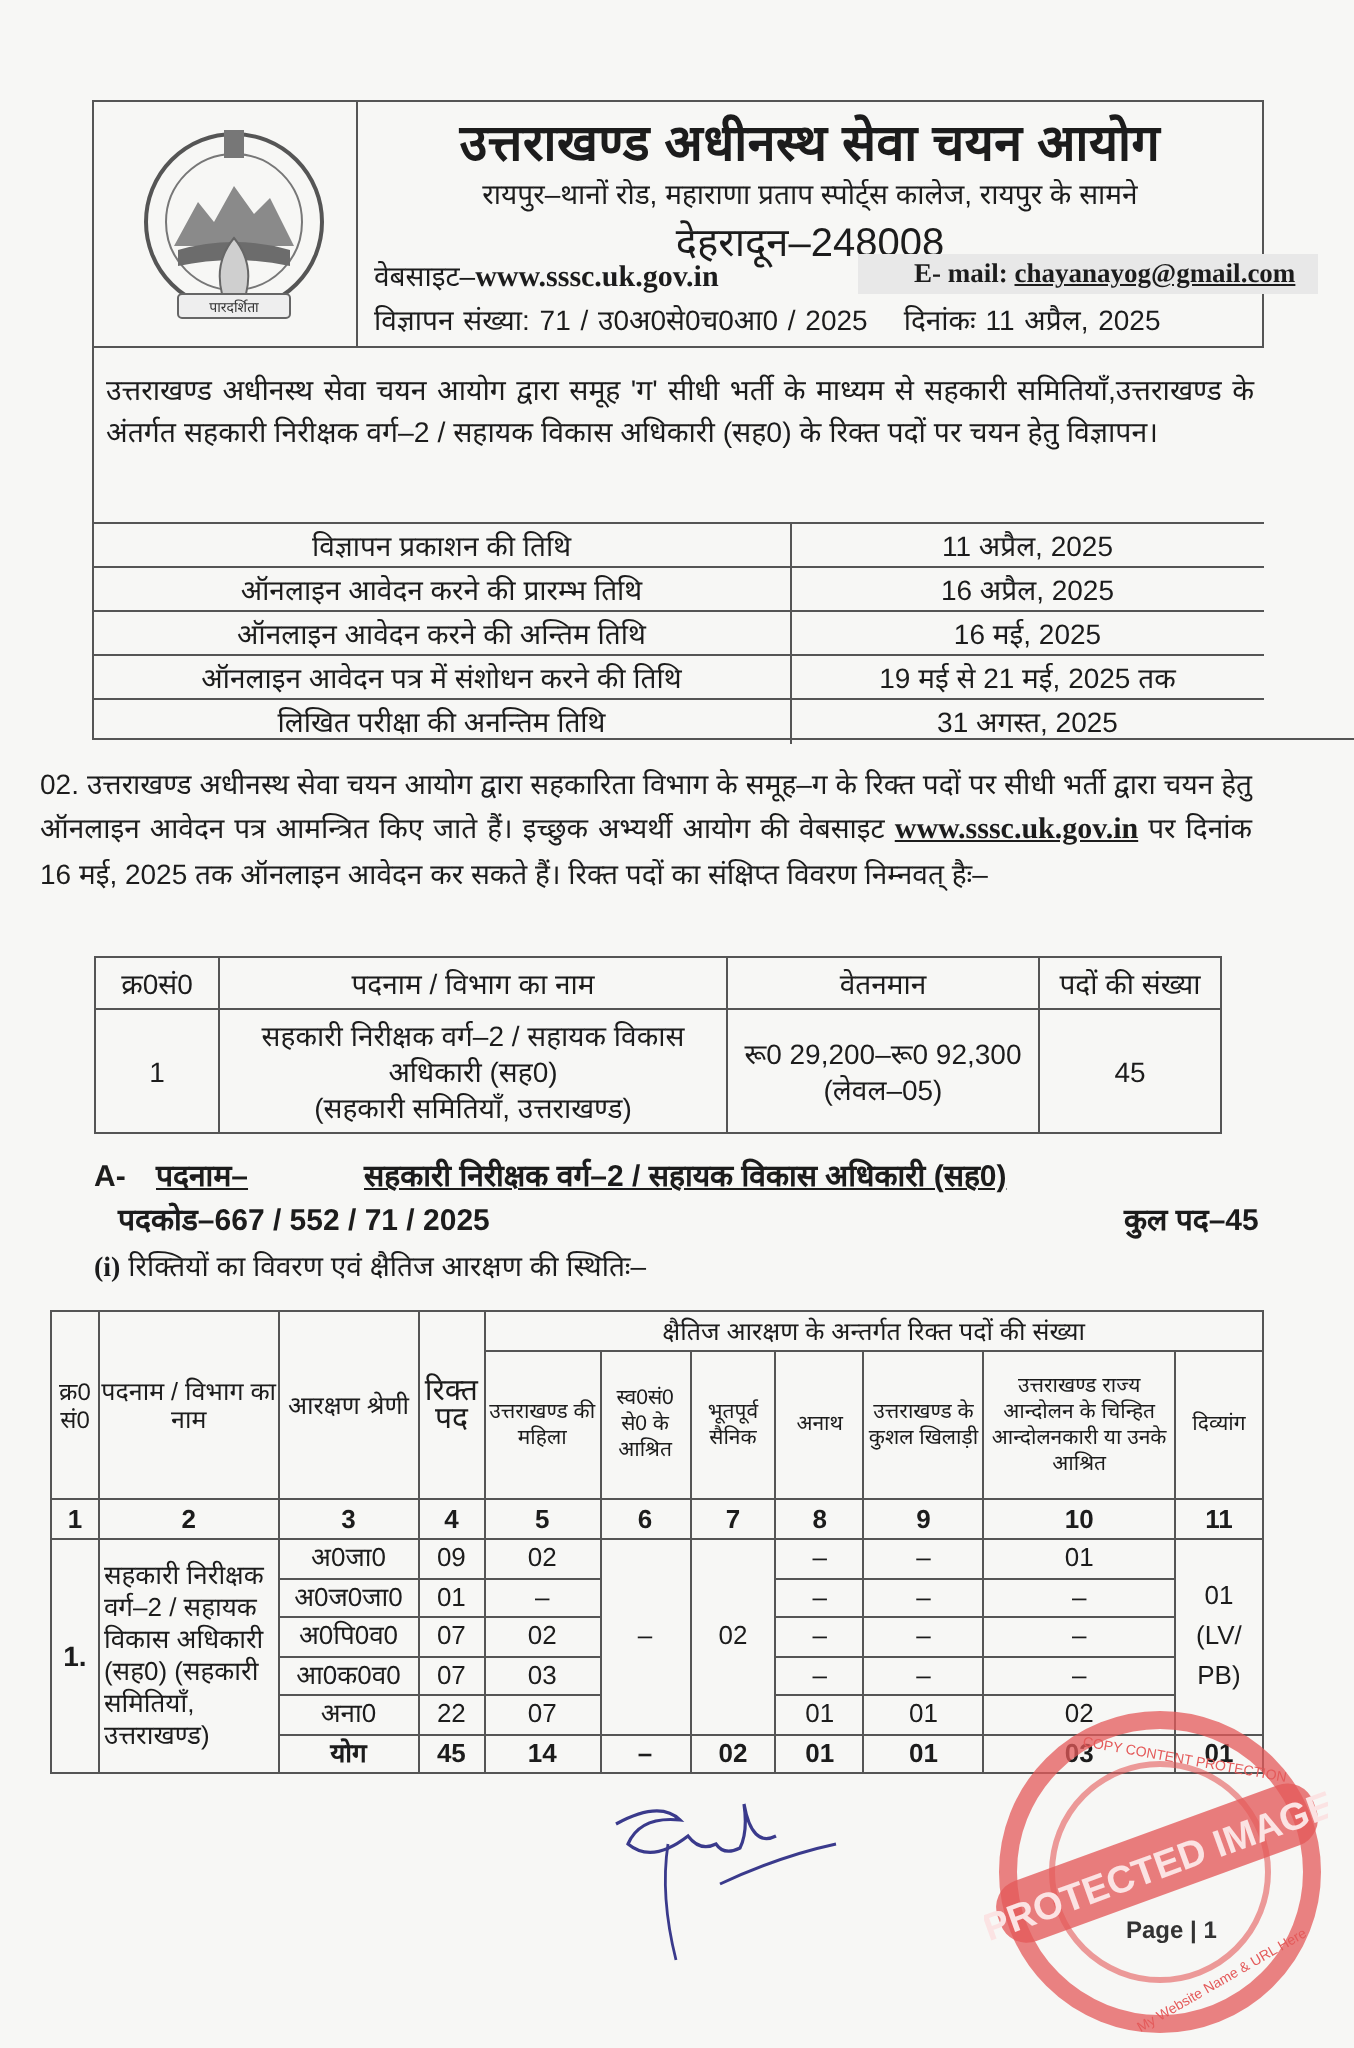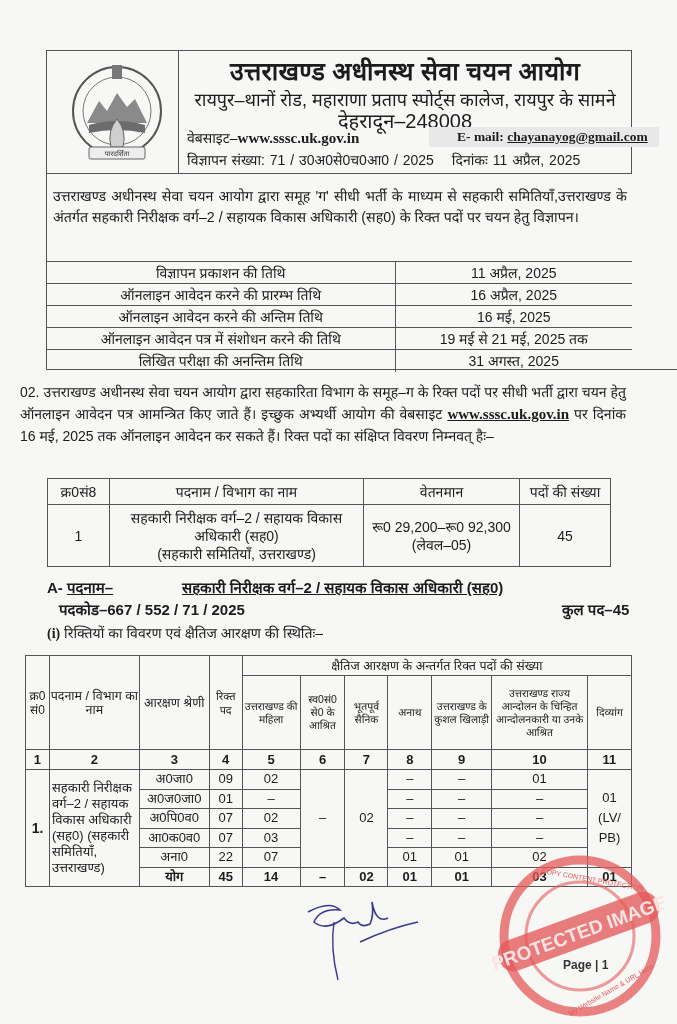--- a/index.html
+++ b/index.html
@@ -4,21 +4,21 @@
 <style>
   * { box-sizing: border-box; margin: 0; padding: 0; }
   html, body { width: 677px; height: 1024px; background: #f7f7f5; overflow: hidden; }
   body { position: relative; font-family: "Liberation Sans", "DejaVu Sans", sans-serif; color: #1c1c1c; }
   .abs { position: absolute; }
   .hdr-box { left: 46px; top: 50px; width: 586px; height: 124px; border: 1px solid #555; display: flex; }
   .logo-cell { width: 132px; border-right: 1px solid #555; position: relative; }
   .logo { position: absolute; left: 22px; top: 10px; width: 96px; height: 102px; }
   .hdr-text { flex: 1; position: relative; }
   .org-title { position: absolute; left: 0; right: 0; top: 2px; text-align: center; font-size: 25px; font-weight: bold; letter-spacing: 0.3px; }
-  .addr1 { position: absolute; left: 0; right: 0; top: 36px; text-align: center; font-size: 18px; }
+  .addr1 { position: absolute; left: 0; right: 0; top: 36px; text-align: center; font-size: 14px; }
   .addr2 { position: absolute; left: 0; right: 0; top: 56px; text-align: center; font-size: 20px; }
   .web-line { position: absolute; left: 8px; top: 77px; font-size: 14px; }
   .web-line b { font-family: "Liberation Serif", serif; font-size: 15px; }
   .email { position: absolute; left: 250px; top: 76px; width: 230px; height: 20px; background: #e8e8e8; font-family: "Liberation Serif", serif; font-size: 13.5px; font-weight: bold; padding-left: 28px; padding-top: 2px; }
   .email u { font-weight: bold; }
   .adv-line { position: absolute; left: 8px; top: 99px; font-size: 14px; word-spacing: 1px; }
   .adv-line span.date { margin-left: 18px; }
 
   .intro-box { left: 46px; top: 174px; width: 662px; height: 196px; border: 1px solid #555; border-top: none; }
   .intro-text { position: absolute; left: 6px; top: 12px; width: 574px; font-size: 14.2px; line-height: 21px; text-align: justify; }
@@ -29,21 +29,21 @@
 
   .para2 { left: 20px; top: 381px; width: 606px; font-size: 14px; line-height: 22px; text-align: justify; }
   .para2 a { color: #1c1c1c; font-family: "Liberation Serif", serif; font-weight: bold; font-size: 15px; text-decoration: underline; }
 
   .summary { left: 47px; top: 478px; width: 564px; }
   .summary td, .summary th { border: 1px solid #555; font-size: 14px; text-align: center; font-weight: normal; }
   .summary th { height: 26px; }
   .summary td { height: 62px; line-height: 18px; }
 
   .sec-a { left: 47px; top: 577px; font-size: 15px; font-weight: bold; }
-  .sec-a u { font-weight: bold; }
+  .sec-a u { font-weight: bold; margin-left: 11px; }
   .sec-a-title { left: 182px; top: 577px; font-size: 15px; font-weight: bold; text-decoration: underline; }
   .postcode { left: 47px; top: 599px; font-size: 15px; font-weight: bold; margin-left: 12px; }
   .total-posts { left: 562px; top: 599px; font-size: 15px; font-weight: bold; }
   .sub-i { left: 47px; top: 623px; font-size: 14px; }
   .sub-i b { font-family: "Liberation Serif", serif; }
 
   .vac { left: 25px; top: 655px; width: 607px; }
   .vac td { border: 1px solid #555; font-size: 12px; text-align: center; line-height: 14px; }
   .vac .sm { font-size: 10.5px; line-height: 13px; }
   .vac .num-row td { height: 20px; font-size: 13px; font-weight: bold; }
@@ -117,21 +117,21 @@
 
 <div class="abs para2">
   <span>02.</span>
   <span>उत्तराखण्ड अधीनस्थ सेवा चयन आयोग द्वारा सहकारिता विभाग के समूह–ग के रिक्त पदों पर सीधी भर्ती द्वारा चयन हेतु ऑनलाइन आवेदन पत्र आमन्त्रित किए जाते हैं। इच्छुक अभ्यर्थी आयोग की वेबसाइट</span>
   <a>www.sssc.uk.gov.in</a><span> पर दिनांक 16 मई, 2025 तक ऑनलाइन आवेदन कर सकते हैं। रिक्त पदों का संक्षिप्त विवरण निम्नवत् हैः–</span>
 </div>
 
 <table class="abs summary">
   <thead>
     <tr>
-      <th style="width:62px">क्र0सं8</th>
+      <th style="width:62px">क्र0सं0</th>
       <th style="width:254px">पदनाम / विभाग का नाम</th>
       <th style="width:156px">वेतनमान</th>
       <th>पदों की संख्या</th>
     </tr>
   </thead>
   <tbody>
     <tr>
       <td>1</td>
       <td>
         <div>सहकारी निरीक्षक वर्ग–2 / सहायक विकास</div>
@@ -170,21 +170,21 @@
       <col style="width:44px">
     <col style="width:60px">
       <col style="width:96px">
       <col style="width:44px">
   </colgroup>
   <tbody>
       <tr>
     <td rowspan="2" style="font-size:12px">क्र0 सं0</td>
     <td rowspan="2" style="font-size:12.5px">पदनाम / विभाग का नाम</td>
     <td rowspan="2" style="font-size:12.5px">आरक्षण श्रेणी</td>
-    <td rowspan="2" style="font-size:11px">रिक्त पद</td>
+    <td rowspan="2" style="font-size:15px">रिक्त पद</td>
     <td colspan="7" style="height:20px;font-size:12.5px">क्षैतिज आरक्षण के अन्तर्गत रिक्त पदों की संख्या</td>
   </tr>
   <tr style="height:74px">
     <td class="sm">उत्तराखण्ड की महिला</td>
     <td class="sm">स्व0सं0 से0 के आश्रित</td>
     <td class="sm">भूतपूर्व सैनिक</td>
     <td class="sm">अनाथ</td>
     <td class="sm">उत्तराखण्ड के कुशल खिलाड़ी</td>
     <td class="sm">उत्तराखण्ड राज्य आन्दोलन के चिन्हित आन्दोलनकारी या उनके आश्रित</td>
     <td class="sm">दिव्यांग</td>

